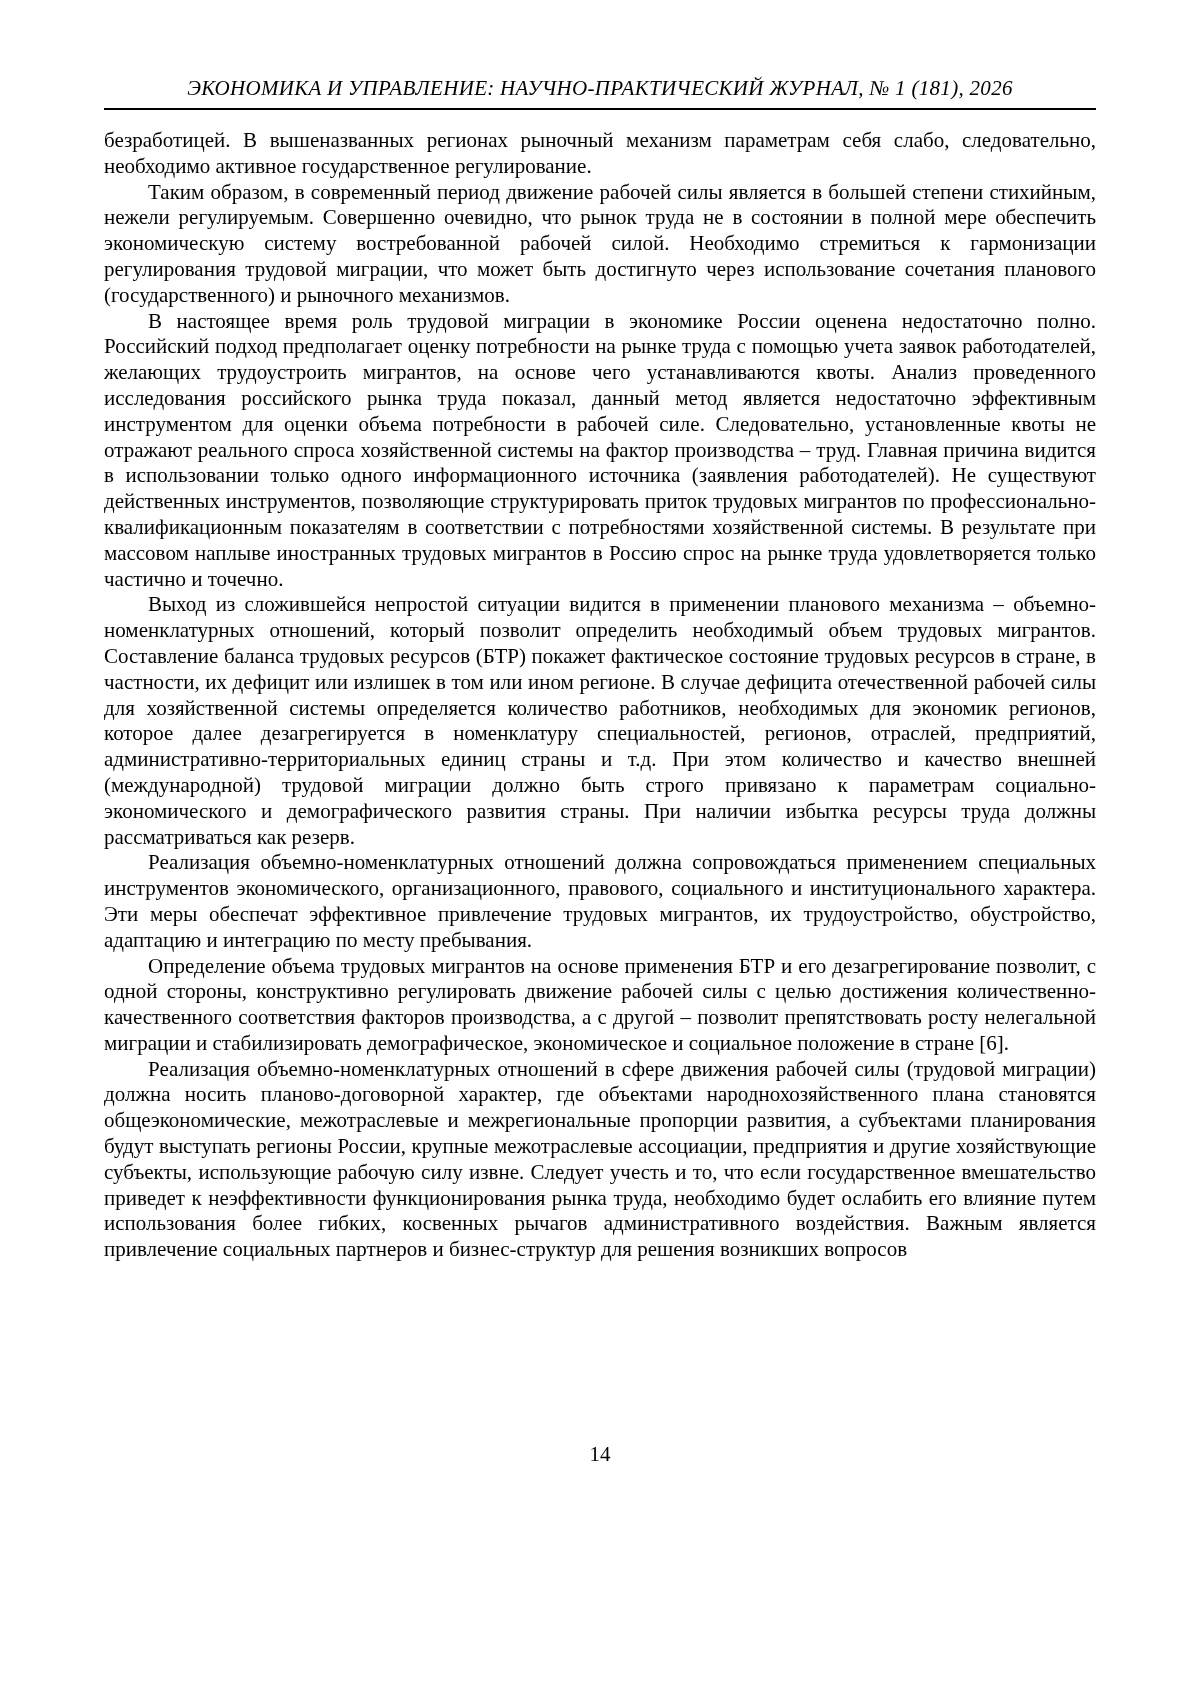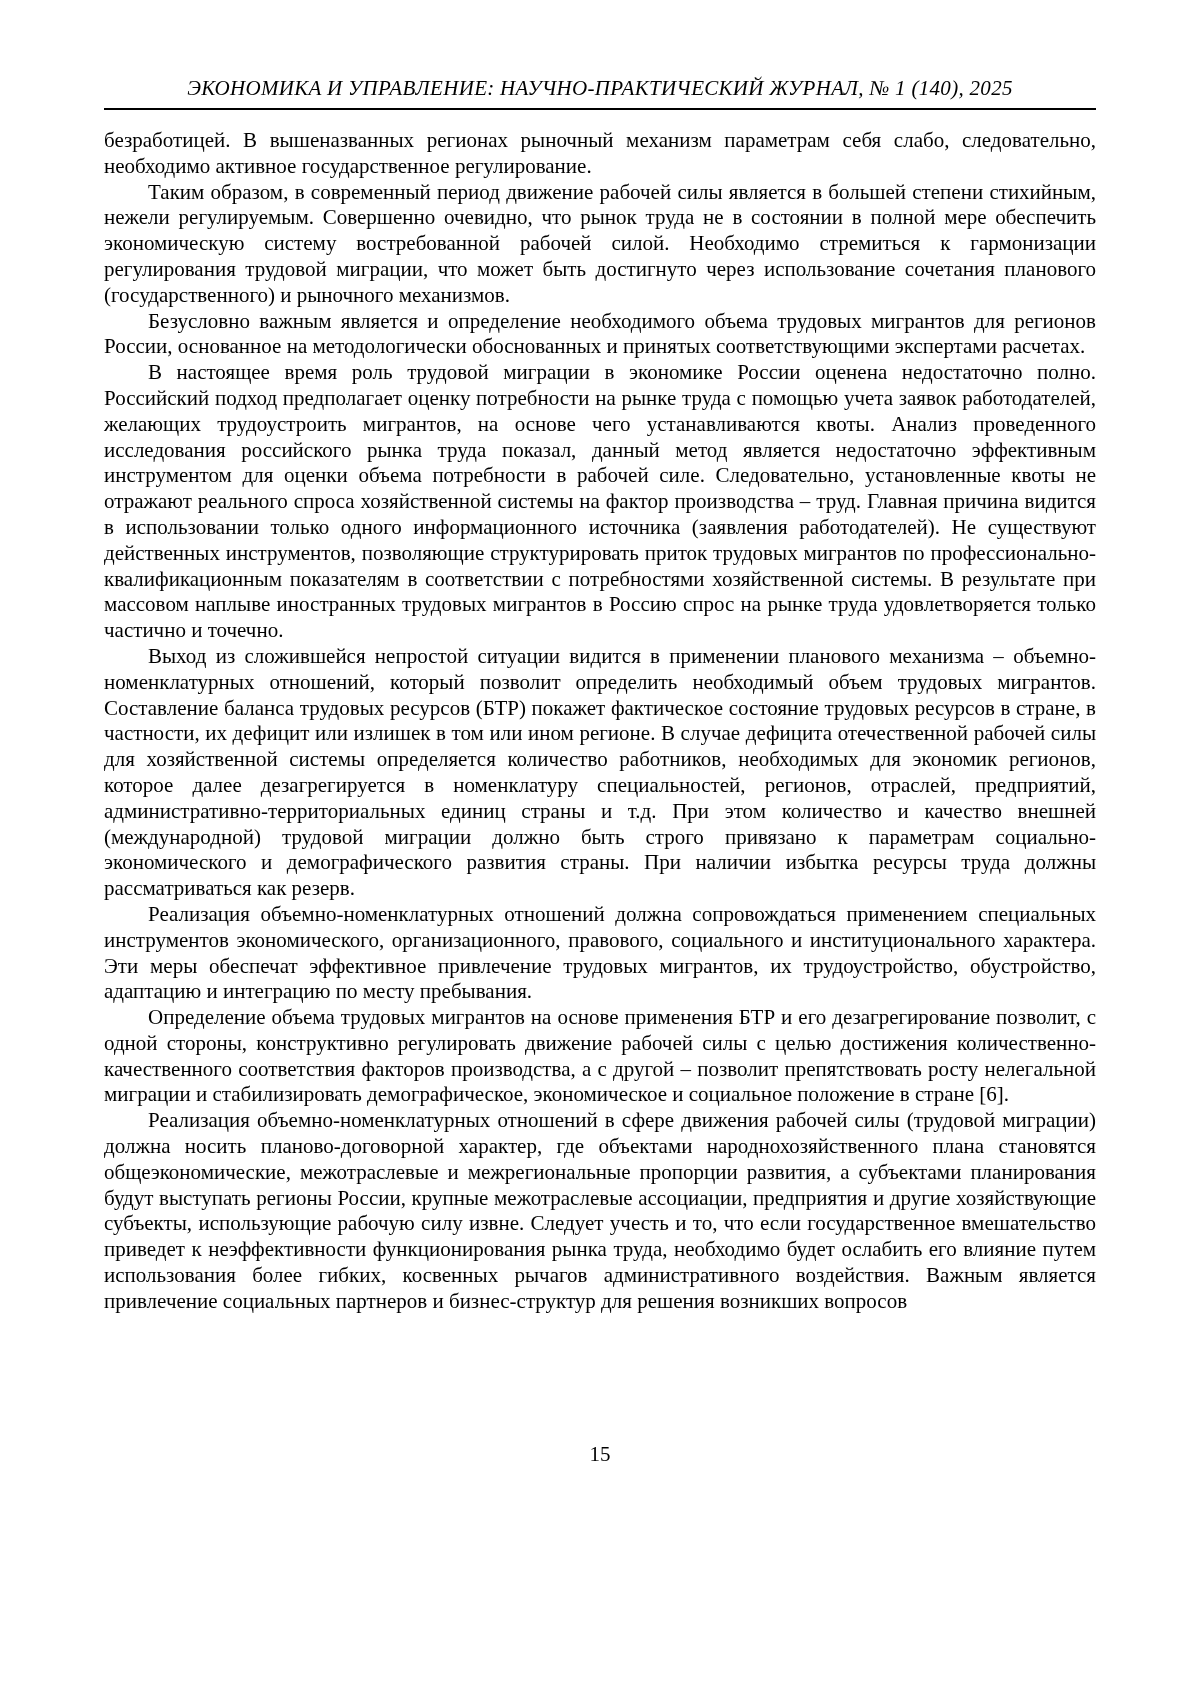--- a/index.html
+++ b/index.html
@@ -59,30 +59,29 @@
     width: 992px;
     text-align: center;
     font-size: 21px;
   }
 </style>
 </head>
 <body>
 
 <div class="page">
 
-  <div class="journal-header">ЭКОНОМИКА И УПРАВЛЕНИЕ: НАУЧНО-ПРАКТИЧЕСКИЙ ЖУРНАЛ, № 1 (140), 2025</div>
+  <div class="journal-header">ЭКОНОМИКА И УПРАВЛЕНИЕ: НАУЧНО-ПРАКТИЧЕСКИЙ ЖУРНАЛ, № 1 (181), 2026</div>
 
   <div class="header-rule"></div>
 
   <div class="body-text">
     <p class="continuation">безработицей. В вышеназванных регионах рыночный механизм параметрам себя слабо, следовательно, необходимо активное государственное регулирование.</p>
     <p>Таким образом, в современный период движение рабочей силы является в большей степени стихийным, нежели регулируемым. Совершенно очевидно, что рынок труда не в состоянии в полной мере обеспечить экономическую систему востребованной рабочей силой. Необходимо стремиться к гармонизации регулирования трудовой миграции, что может быть достигнуто через использование сочетания планового (государственного) и рыночного механизмов.</p>
-    <p>Безусловно важным является и определение необходимого объема трудовых мигрантов для регионов России, основанное на методологически обоснованных и принятых соответствующими экспертами расчетах.</p>
     <p>В настоящее время роль трудовой миграции в экономике России оценена недостаточно полно. Российский подход предполагает оценку потребности на рынке труда с помощью учета заявок работодателей, желающих трудоустроить мигрантов, на основе чего устанавливаются квоты. Анализ проведенного исследования российского рынка труда показал, данный метод является недостаточно эффективным инструментом для оценки объема потребности в рабочей силе. Следовательно, установленные квоты не отражают реального спроса хозяйственной системы на фактор производства – труд. Главная причина видится в использовании только одного информационного источника (заявления работодателей). Не существуют действенных инструментов, позволяющие структурировать приток трудовых мигрантов по профессионально-квалификационным показателям в соответствии с потребностями хозяйственной системы. В результате при массовом наплыве иностранных трудовых мигрантов в Россию спрос на рынке труда удовлетворяется только частично и точечно.</p>
     <p>Выход из сложившейся непростой ситуации видится в применении планового механизма – объемно-номенклатурных отношений, который позволит определить необходимый объем трудовых мигрантов. Составление баланса трудовых ресурсов (БТР) покажет фактическое состояние трудовых ресурсов в стране, в частности, их дефицит или излишек в том или ином регионе. В случае дефицита отечественной рабочей силы для хозяйственной системы определяется количество работников, необходимых для экономик регионов, которое далее дезагрегируется в номенклатуру специальностей, регионов, отраслей, предприятий, административно-территориальных единиц страны и т.д. При этом количество и качество внешней (международной) трудовой миграции должно быть строго привязано к параметрам социально-экономического и демографического развития страны. При наличии избытка ресурсы труда должны рассматриваться как резерв.</p>
     <p>Реализация объемно-номенклатурных отношений должна сопровождаться применением специальных инструментов экономического, организационного, правового, социального и институционального характера. Эти меры обеспечат эффективное привлечение трудовых мигрантов, их трудоустройство, обустройство, адаптацию и интеграцию по месту пребывания.</p>
     <p>Определение объема трудовых мигрантов на основе применения БТР и его дезагрегирование позволит, с одной стороны, конструктивно регулировать движение рабочей силы с целью достижения количественно-качественного соответствия факторов производства, а с другой – позволит препятствовать росту нелегальной миграции и стабилизировать демографическое, экономическое и социальное положение в стране [6].</p>
     <p>Реализация объемно-номенклатурных отношений в сфере движения рабочей силы (трудовой миграции) должна носить планово-договорной характер, где объектами народнохозяйственного плана становятся общеэкономические, межотраслевые и межрегиональные пропорции развития, а субъектами планирования будут выступать регионы России, крупные межотраслевые ассоциации, предприятия и другие хозяйствующие субъекты, использующие рабочую силу извне. Следует учесть и то, что если государственное вмешательство приведет к неэффективности функционирования рынка труда, необходимо будет ослабить его влияние путем использования более гибких, косвенных рычагов административного воздействия. Важным является привлечение социальных партнеров и бизнес-структур для решения возникших вопросов</p>
   </div>
 
-  <div class="page-number">15</div>
+  <div class="page-number">14</div>
 
 </div>
 
 </body></html>

